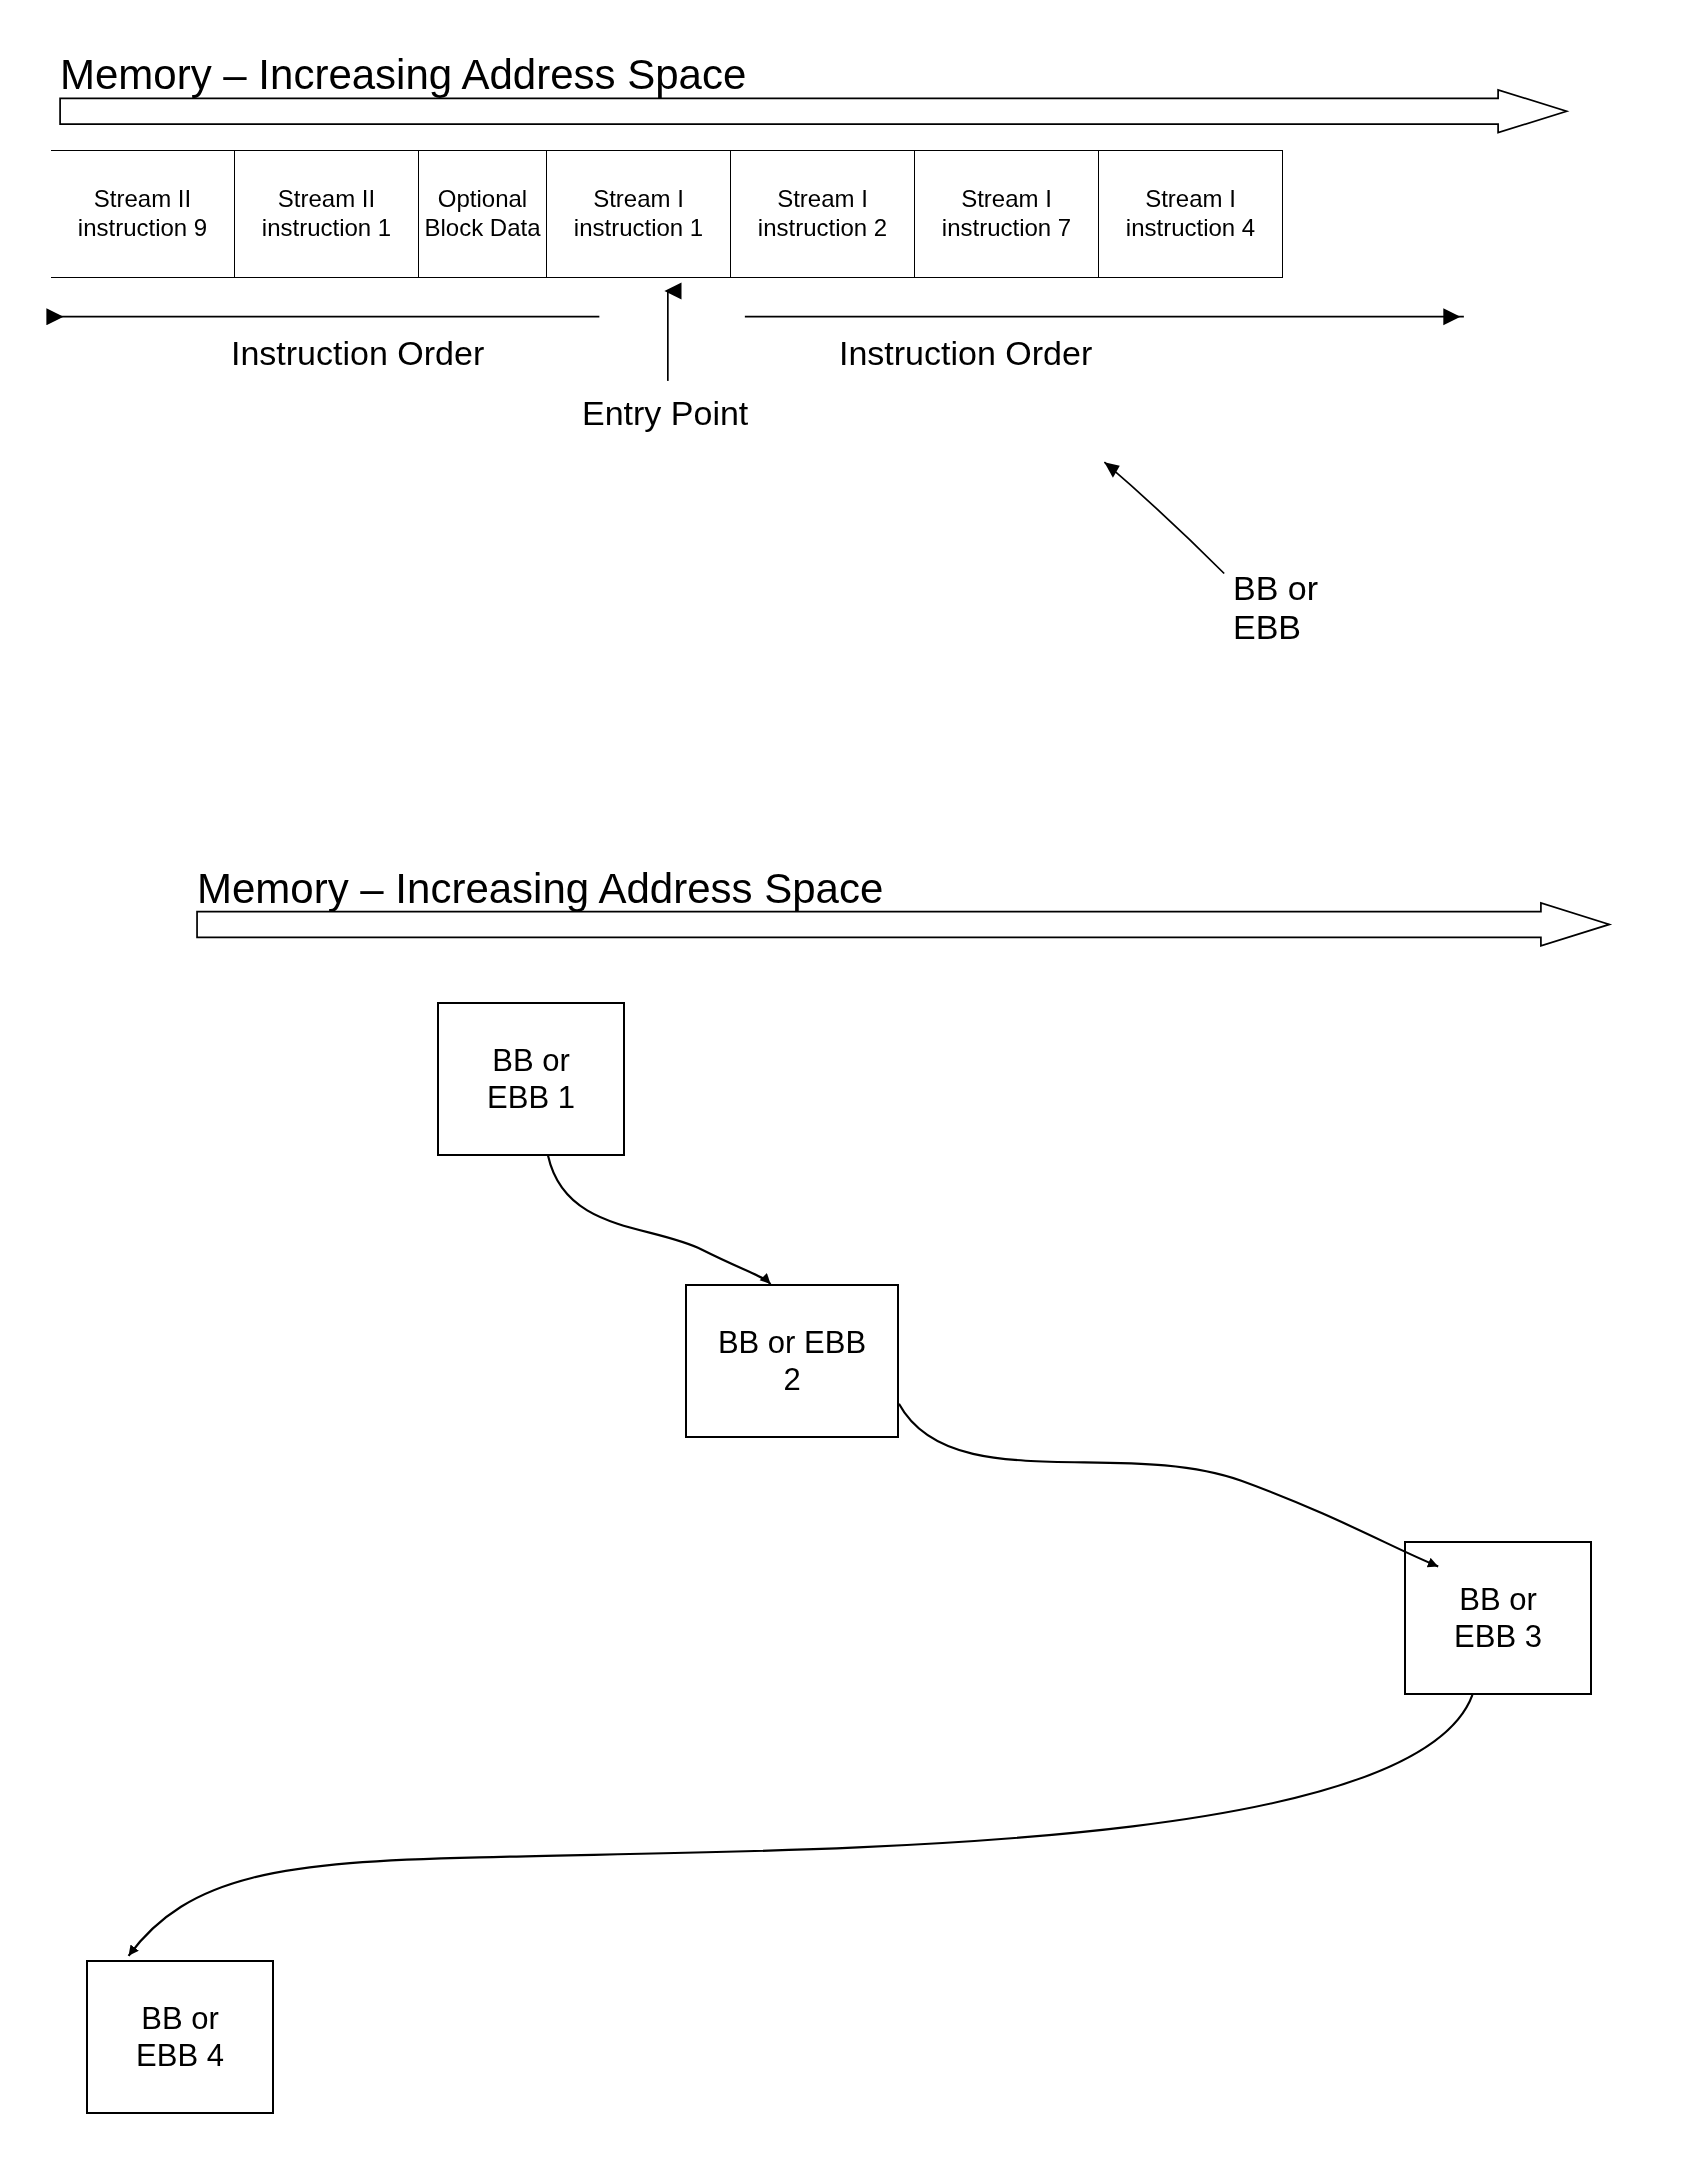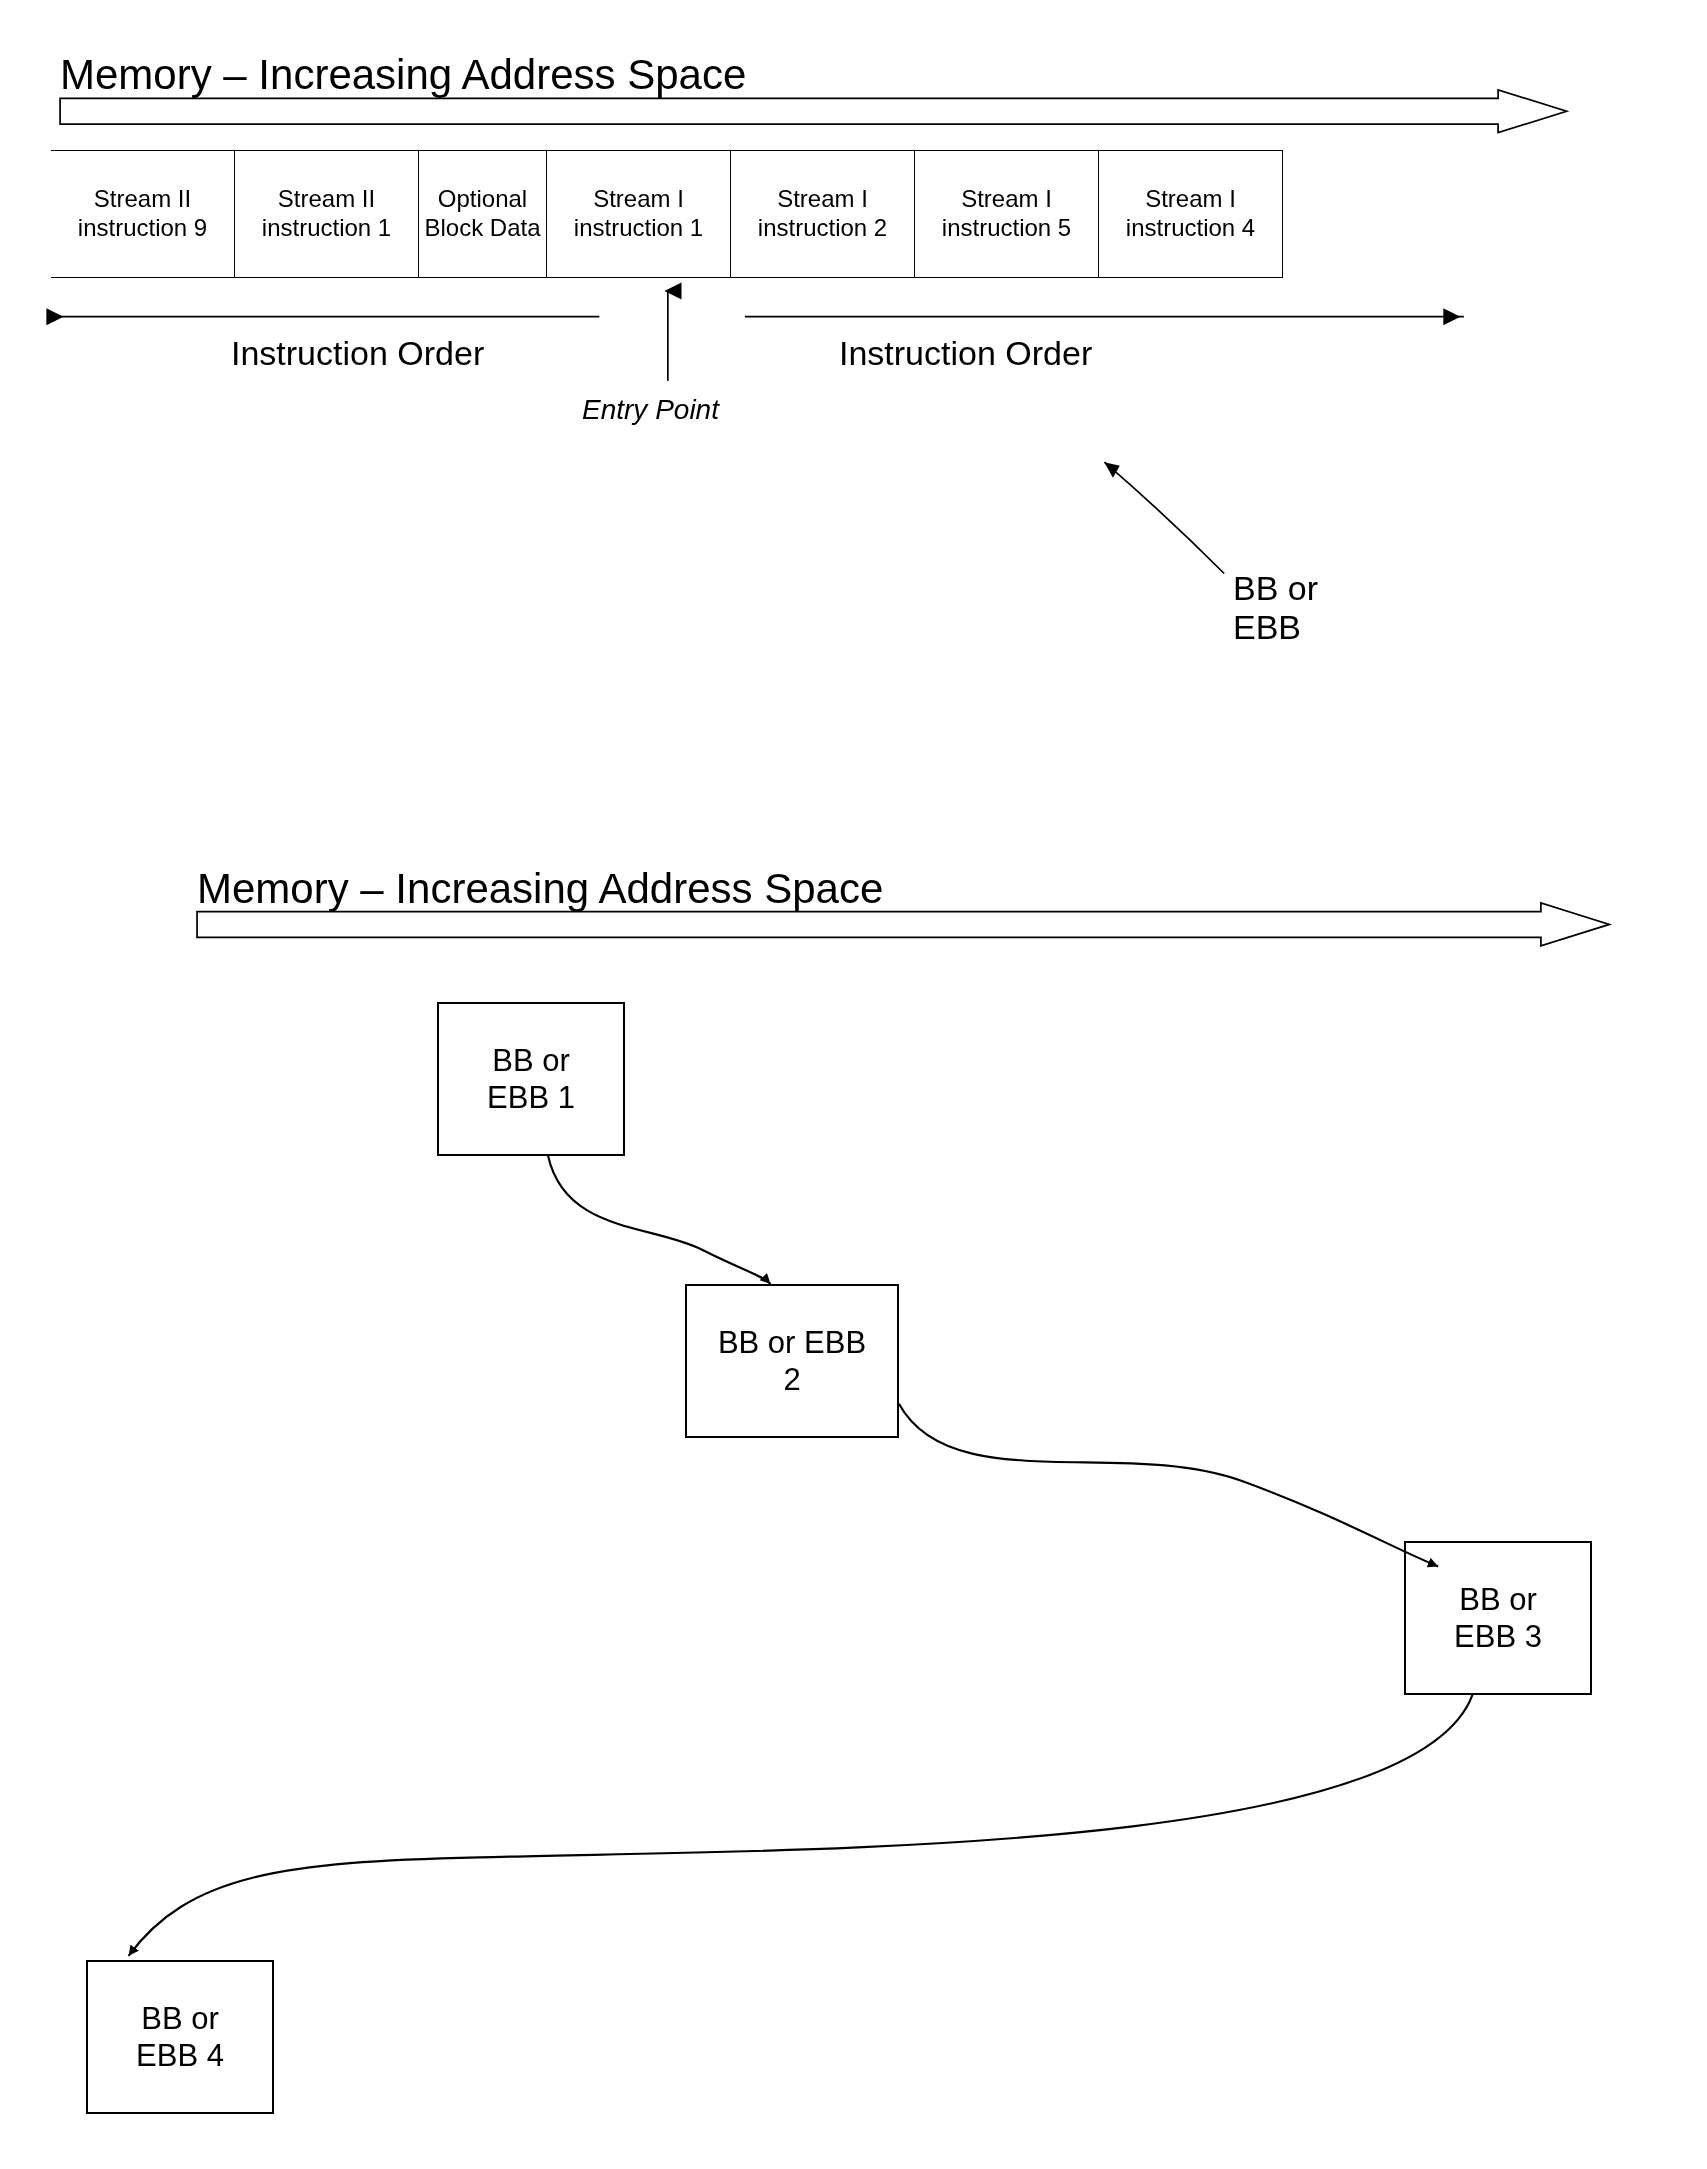--- a/index.html
+++ b/index.html
@@ -67,21 +67,21 @@
     <div class="cell" style="width:184px; border-left:none;">Stream II
 instruction 1</div>
     <div class="cell" style="width:128px; border-left:none;">Optional
 Block
 Data</div>
     <div class="cell" style="width:184px; border-left:none;">Stream I
 instruction 1</div>
     <div class="cell" style="width:184px; border-left:none;">Stream I
 instruction 2</div>
     <div class="cell" style="width:184px; border-left:none;">Stream I
-instruction 5</div>
+instruction 7</div>
     <div class="cell" style="width:184px; border-left:none;">Stream I
 instruction 4</div>
   </div>
 
   <svg class="overlay" viewBox="0 0 1995 2534" width="1708" height="2169">
     <defs>
       <marker id="ahL" markerWidth="14" markerHeight="14" refX="2" refY="5" orient="auto">
         <path d="M10,0 L0,5 L10,10 Z" fill="#000"></path>
       </marker>
       <marker id="ahR" markerWidth="14" markerHeight="14" refX="12" refY="5" orient="auto">
@@ -91,21 +91,21 @@
         <path d="M0,10 L5,0 L10,10 Z" fill="#000"></path>
       </marker>
     </defs>
     <line x1="700" y1="370" x2="70" y2="370" stroke="#000" stroke-width="2" marker-end="url(#ahL)"></line>
   </svg>
   <div class="abs label" style="left:231px; top:334px; font-size:34px;">Instruction Order</div>
 
   <svg class="overlay" viewBox="0 0 1995 2534" width="1708" height="2169">
     <line x1="780" y1="445" x2="780" y2="340" stroke="#000" stroke-width="2" marker-end="url(#ahU)"></line>
   </svg>
-  <div class="abs label" style="left:582px; top:394px; font-size:28px;font-style:italic;">Entry Point</div>
+  <div class="abs label" style="left:582px; top:394px; font-size:34px;">Entry Point</div>
 
   <svg class="overlay" viewBox="0 0 1995 2534" width="1708" height="2169">
     <line x1="870" y1="370" x2="1710" y2="370" stroke="#000" stroke-width="2" marker-end="url(#ahR)"></line>
   </svg>
   <div class="abs label" style="left:839px; top:334px; font-size:34px;">Instruction Order</div>
 
   <svg class="overlay" viewBox="0 0 1995 2534" width="1708" height="2169">
     <path d="M 1430 670 Q 1360 600 1290 540" fill="none" stroke="#000" stroke-width="2"></path>
     <path d="M 1290 540 l 18 4 l -8 14 Z" fill="#000"></path>
   </svg>

